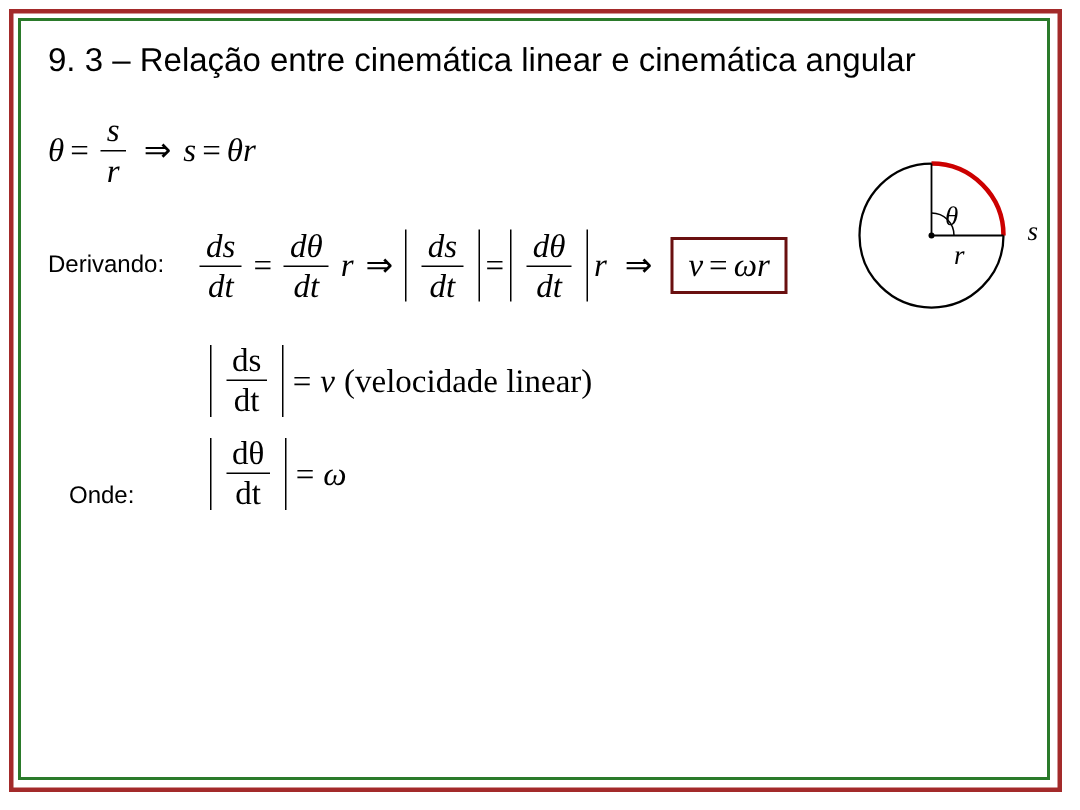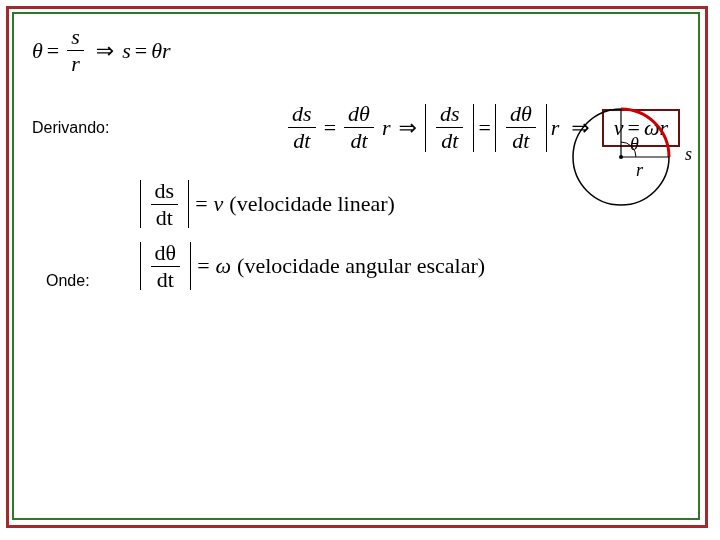--- a/index.html
+++ b/index.html
@@ -78,21 +78,21 @@
     padding: 2px 6px;
     height: 44px;
   }
   .boxed {
     border: 2.5px solid #6a1010;
     padding: 4px 10px;
     display: inline-flex;
     align-items: center;
   }
   .row1 { margin-top: 0; }
-  .row2 { margin-top: 8px; justify-content: space-between; }
+  .row2 { margin-top: 8px; }
   .row3 { margin-top: 10px; align-items: flex-end; }
   .defs {
     display: flex;
     flex-direction: column;
     gap: 14px;
     margin-left: 20px;
   }
   .def-line {
     display: flex;
     align-items: center;
@@ -115,20 +115,21 @@
     font-style: italic;
     font-size: 18px;
   }
 </style>
 </head>
 <body>
 
 <div class="outer">
   <div class="inner">
 
+    <div class="title">9. 3 – Relação entre cinemática linear e cinemática angular</div>
 
     <div class="row row1">
       <span class="math">
         <span>θ</span>
         <span class="op">=</span>
         <span class="frac">
           <span class="num">s</span>
           <span class="den">r</span>
         </span>
         <span class="op" style="margin:0 8px;">⇒</span>
@@ -193,21 +194,20 @@
         </div>
         <div class="def-line">
           <span class="abs">
             <span class="frac">
               <span class="num">dθ</span>
               <span class="den">dt</span>
             </span>
           </span>
           <span class="op" style="font-style:normal; margin:0 6px;">=</span>
           <span style="font-style:italic;">ω</span>
-          <span class="def-text">(velocidade angular escalar)</span>
         </div>
       </div>
     </div>
 
     <div class="diagram">
       <svg width="120" height="110">
         <circle cx="55" cy="55" r="48" fill="none" stroke="#000" stroke-width="1.5"></circle>
         <path d="M 55 7 A 48 48 0 0 1 103 55" fill="none" stroke="#c00" stroke-width="3"></path>
         <line x1="55" y1="55" x2="55" y2="7" stroke="#000" stroke-width="1.2"></line>
         <line x1="55" y1="55" x2="103" y2="55" stroke="#000" stroke-width="1.2"></line>

